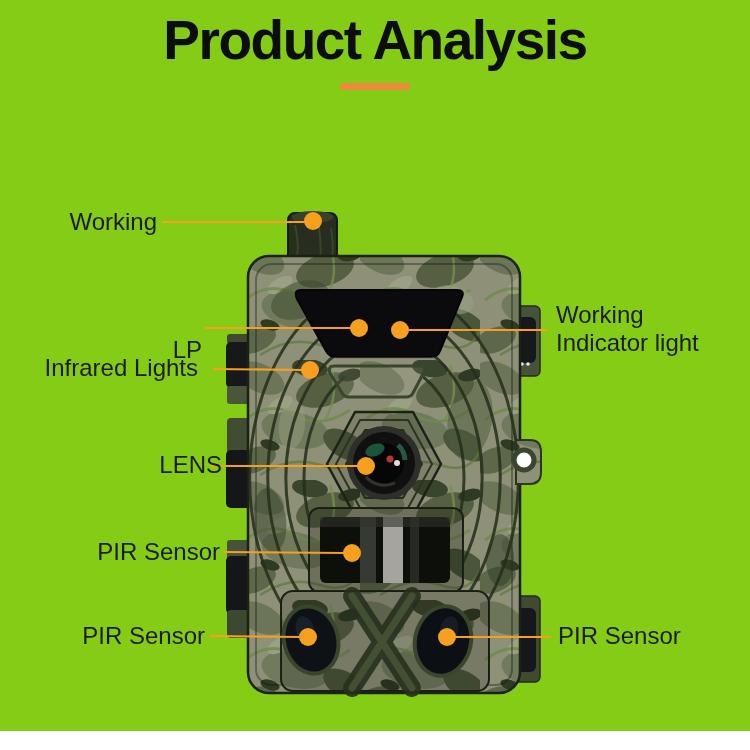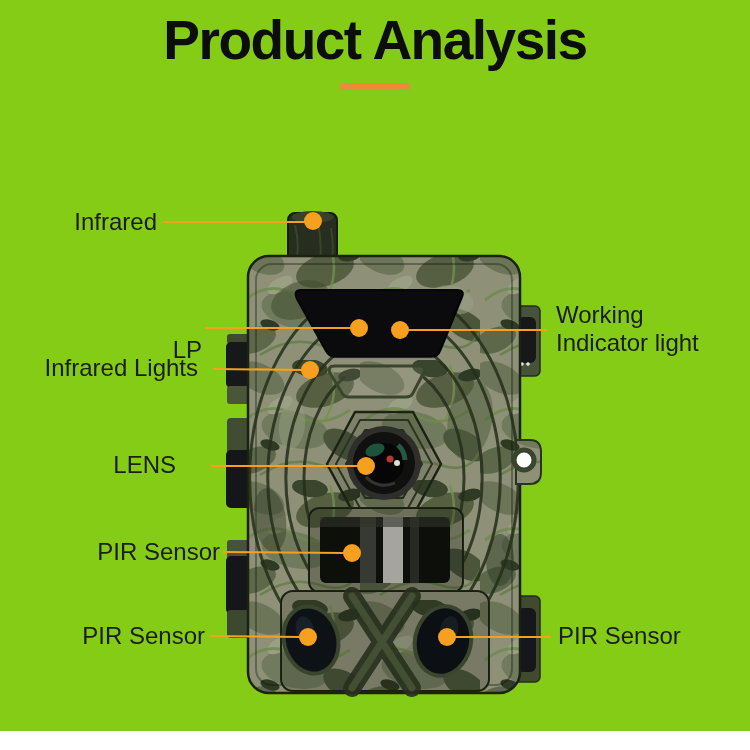--- a/index.html
+++ b/index.html
@@ -15,21 +15,21 @@
   }
   .title-underline{position:absolute;left:340px;top:83px;width:70px;height:7px;}
   .lbl{
     position:absolute;font-size:24px;line-height:28px;color:#1c1c1c;
     white-space:nowrap;z-index:5;
   }
   #lbl-antenna{right:593px;top:208px;}
   #lbl-lp{right:548px;top:313px;margin-top:23px;}
   #lbl-working{left:556px;top:301px;width:172px;white-space:normal;}
   #lbl-infrared{right:552px;top:354px;}
-  #lbl-lens{right:574px;top:451px;text-align:right;}
+  #lbl-lens{right:528px;top:451px;text-align:right;}
   #lbl-pir-mid{right:530px;top:538px;}
   #lbl-pir-left{right:545px;top:622px;}
   #lbl-pir-right{left:558px;top:622px;}
 </style>
 </head>
 <body>
 
 <div id="canvas">
 
   <div class="page-title">Product Analysis</div>
@@ -177,21 +177,21 @@
       <circle cx="359" cy="328" r="9" fill="#F79F1E"></circle>
       <circle cx="400" cy="330" r="9" fill="#F79F1E"></circle>
       <circle cx="310" cy="370" r="9" fill="#F79F1E"></circle>
       <circle cx="366" cy="466" r="9" fill="#F79F1E"></circle>
       <circle cx="352" cy="553" r="9" fill="#F79F1E"></circle>
       <circle cx="308" cy="637" r="9" fill="#F79F1E"></circle>
       <circle cx="447" cy="637" r="9" fill="#F79F1E"></circle>
     </g>
   </svg>
 
-  <div class="lbl" id="lbl-antenna">Infrared</div>
+  <div class="lbl" id="lbl-antenna">Working</div>
   <div class="lbl" id="lbl-lp">LP</div>
   <div class="lbl" id="lbl-infrared">Infrared Lights</div>
   <div class="lbl" id="lbl-working">Working Indicator light</div>
   <div class="lbl" id="lbl-lens">LENS</div>
   <div class="lbl" id="lbl-pir-mid">PIR Sensor</div>
   <div class="lbl" id="lbl-pir-left">PIR Sensor</div>
   <div class="lbl" id="lbl-pir-right">PIR Sensor</div>
 
 </div>
 

